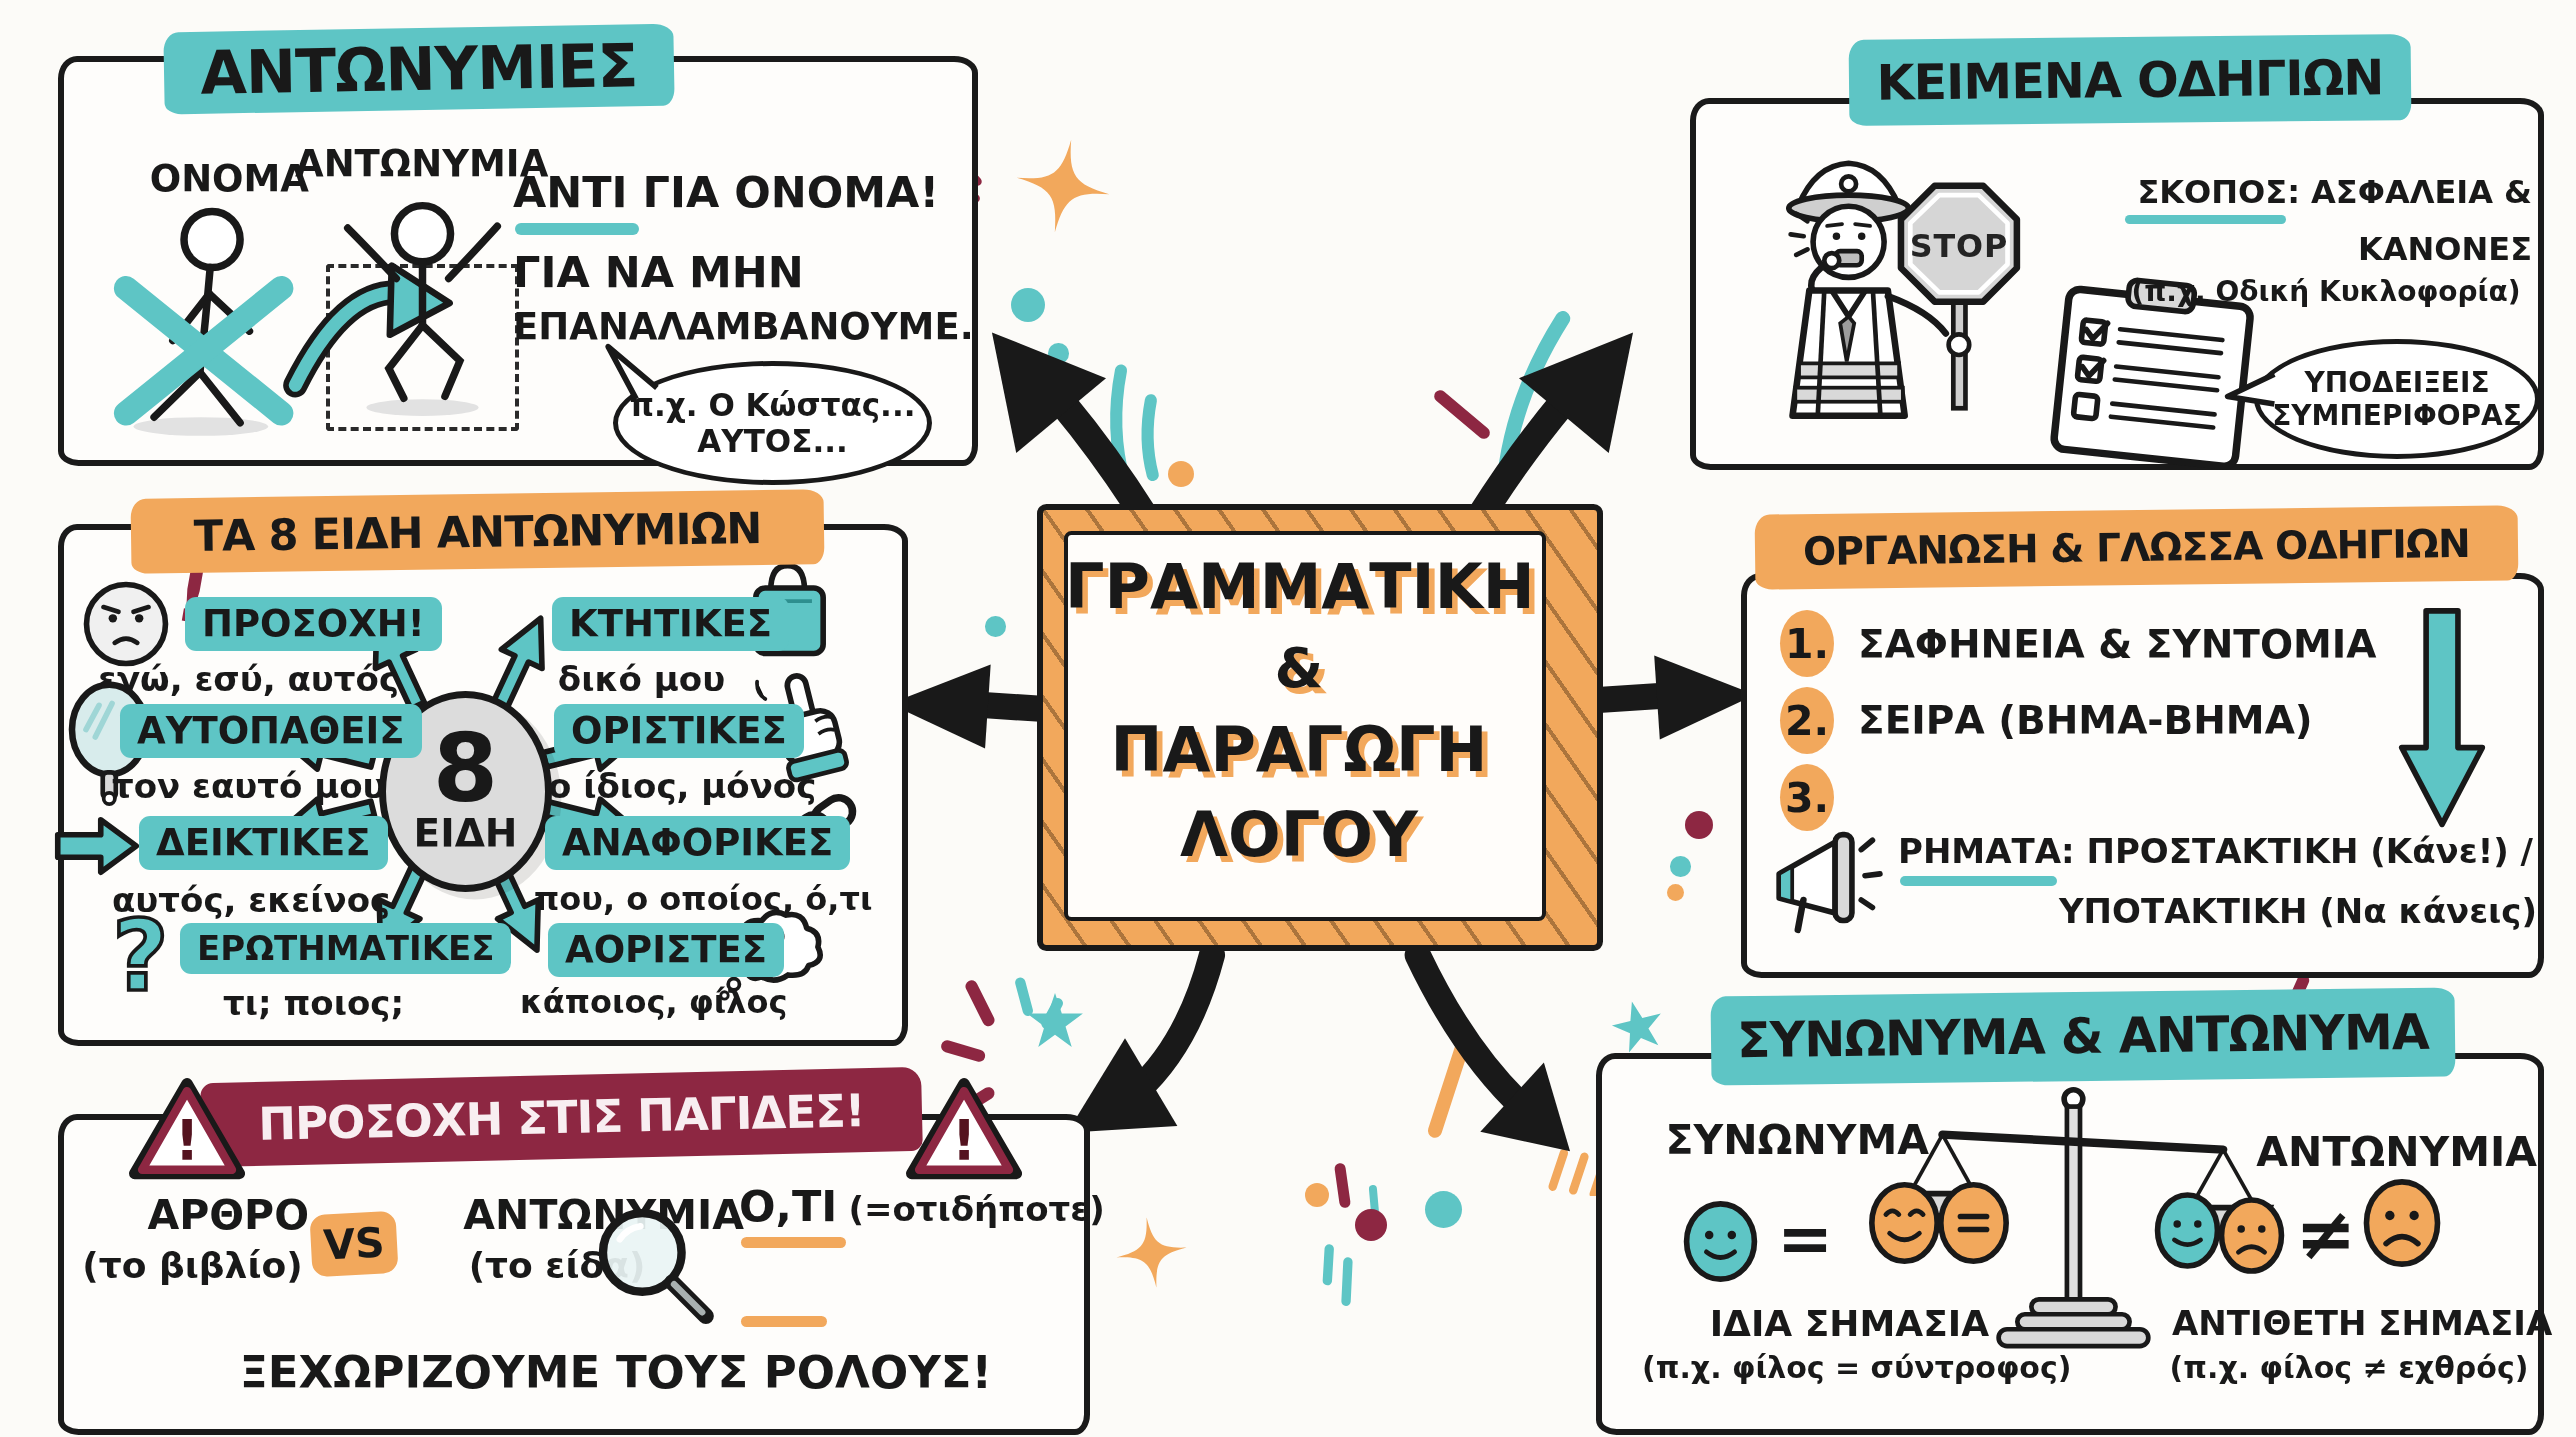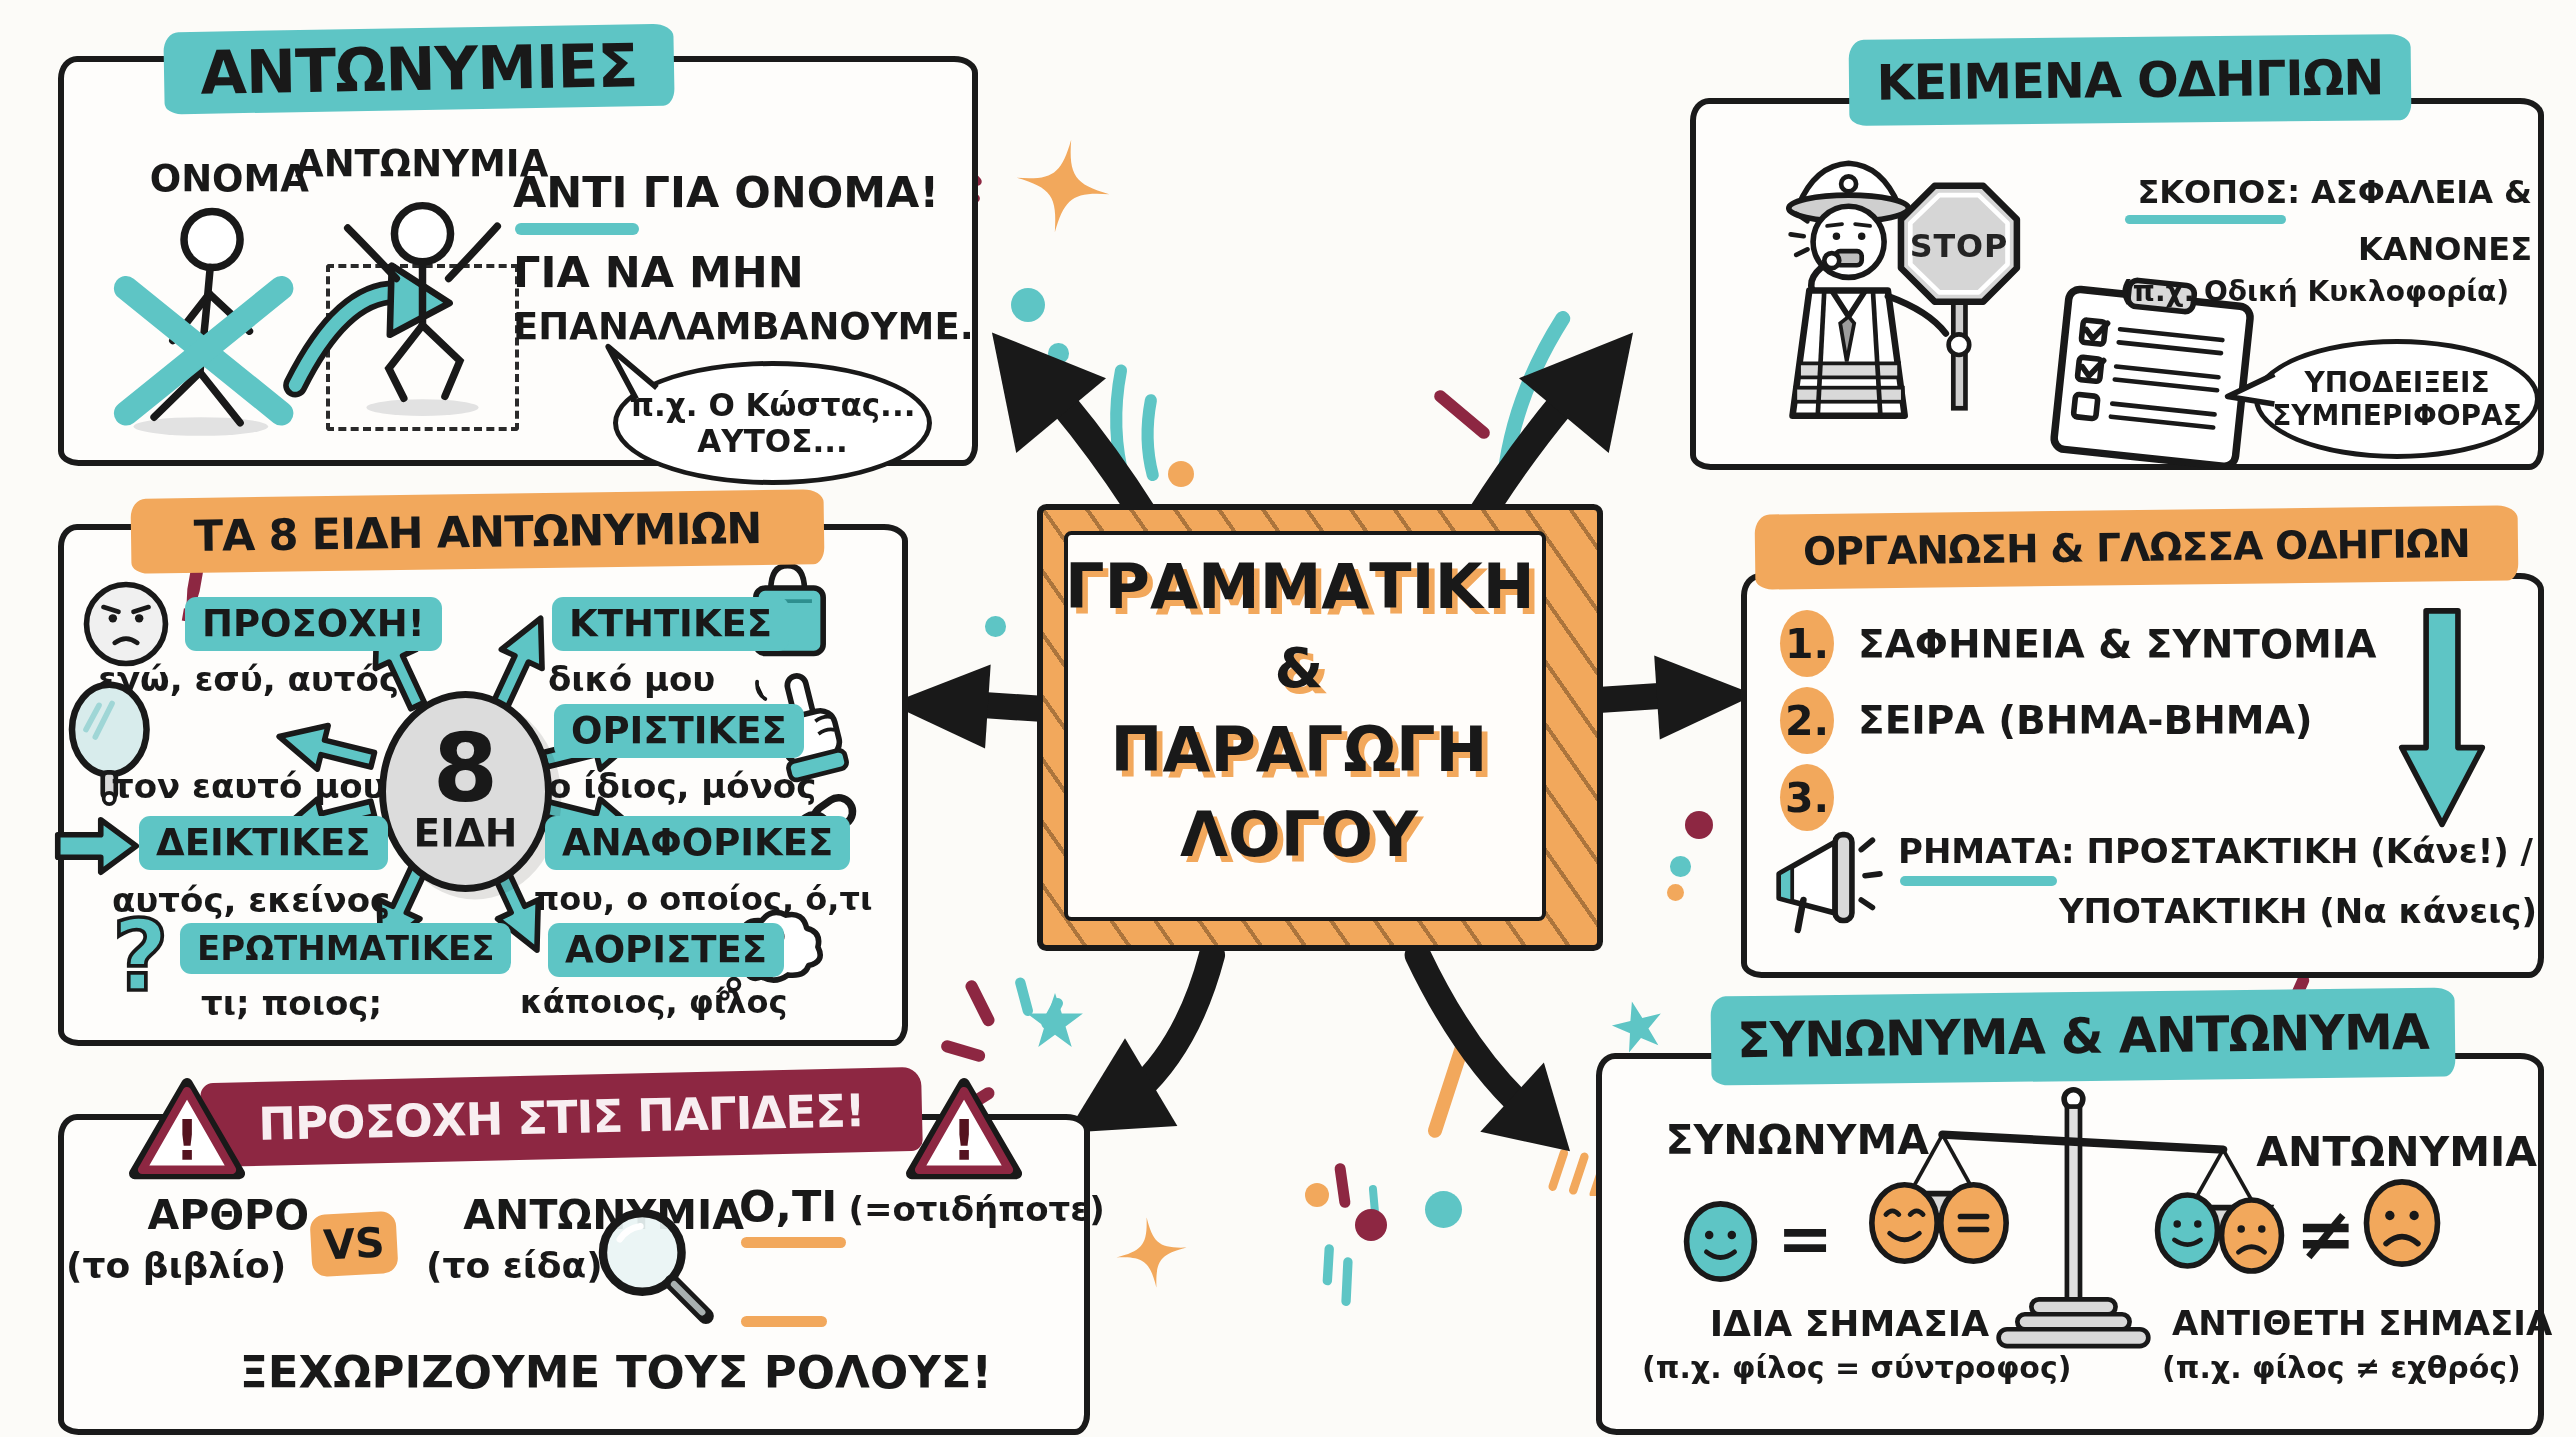--- a/index.html
+++ b/index.html
@@ -8,21 +8,21 @@
   .a{position:absolute;}
   .box{position:absolute;background:#fefdfb;border:6.6px solid #1a1a1a;
        border-radius:19px 24px 15px 20.6px / 22.5px 17px 20.6px 15px;z-index:2;}
   .banner{position:absolute;display:flex;align-items:center;justify-content:center;
           font-weight:bold;white-space:nowrap;z-index:5;letter-spacing:-0.9px;}
   .b-teal{background:#5ec5c5;border-radius:15px 20.6px 11.2px 17px/19px 13px 17px 11.2px;}
   .b-orange{background:#f2a85c;border-radius:15px 20.6px 11.2px 17px/19px 13px 17px 11.2px;}
   .b-maroon{background:#8d2742;color:#f8eef1;border-radius:13px 19px 11.2px 15px;}
   .pill{position:absolute;background:#5ec5c5;border-radius:11.2px;padding:4.7px 17px 6.6px;
         font-weight:bold;white-space:nowrap;z-index:4;}
-  .ex{position:absolute;font-weight:600;text-align:left;white-space:nowrap;z-index:4;}
+  .ex{position:absolute;font-weight:600;text-align:center;white-space:nowrap;z-index:4;}
   .lbl{position:absolute;font-weight:800;text-align:right;white-space:nowrap;z-index:4;}
   .dot{position:absolute;border-radius:50%;z-index:1;}
   .bar{position:absolute;border-radius:9.4px;z-index:1;}
   .ubar{position:absolute;border-radius:7.5px;z-index:4;}
   .bubble{position:absolute;background:#fff;border:5.6px solid #191919;border-radius:50%;
           display:flex;flex-direction:column;align-items:center;justify-content:center;
           font-weight:bold;z-index:5;text-align:center;}
   .numcirc{position:absolute;background:#f2a85c;border-radius:50%;display:flex;
            align-items:center;justify-content:center;font-weight:bold;z-index:4;}
   .ctext{white-space:nowrap;font-weight:bold;position:absolute;z-index:4;}
@@ -295,20 +295,21 @@
     <svg width="110" height="126" viewBox="0 0 118 135">
       <ellipse cx="55" cy="52" rx="40" ry="48" fill="#d8ecec" stroke="#191919" stroke-width="7"></ellipse>
       <g stroke="#9fd6d6" stroke-width="6" stroke-linecap="round">
           <path d="M44,26 L30,52"></path>
           <path d="M58,24 L40,60"></path>
         </g>
       <rect x="48" y="98" width="14" height="28" rx="5" fill="#d9d9d9" stroke="#191919" stroke-width="5"></rect>
       <circle cx="55" cy="126" r="6" fill="#fff" stroke="#191919" stroke-width="4"></circle>
     </svg>
     </div>
+  <div class="pill" style="left:120px;top:704px;font-size:37px;">ΑΥΤΟΠΑΘΕΙΣ</div>
   <div class="ex" style="left:112px;top:766px;width:253px;font-size:34px;">τον εαυτό μου</div>
 
   <div class="a" style="left:754px;top:665px;z-index:4;transform:rotate(-14deg)">
     <svg width="108" height="120" viewBox="0 0 115 128">
       <g fill="#fff" stroke="#191919" stroke-width="6">
         <rect x="46" y="10" width="20" height="56" rx="10"></rect>
         <rect x="28" y="52" width="58" height="50" rx="16"></rect>
       </g>
       <g stroke="#191919" stroke-width="4" fill="none">
           <path d="M66,62 Q76,58 84,62"></path>

